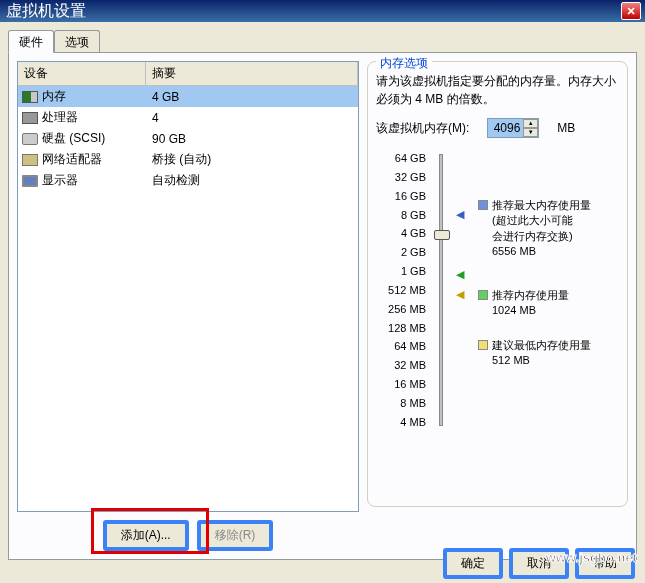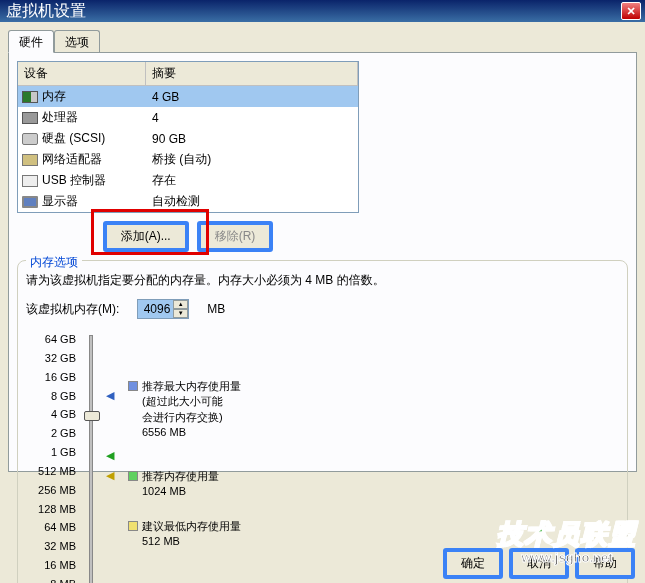--- a/index.html
+++ b/index.html
@@ -7,21 +7,21 @@
 
 .titlebar { background: linear-gradient(to bottom, #0a246a, #3a6ea5); color: #fff; height: 22px; display: flex; align-items: center; padding: 0 4px; }
 .titlebar-text { flex: 1; padding-left: 2px; font-size: 16px; }
 .titlebar-close { width: 20px; height: 18px; background: linear-gradient(to bottom, #f08080, #c00000); border: 1px solid #fff; border-radius: 2px; display: flex; align-items: center; justify-content: center; color: #fff; font-weight: bold; font-size: 11px; cursor: pointer; }
 
 .dialog-body { background: #ece9d8; padding: 8px; height: calc(100% - 22px); position: relative; }
 
 .tab-strip { display: flex; height: 22px; position: relative; z-index: 2; }
 .tab { padding: 3px 10px 2px; border: 1px solid #919b9c; background: #ece9d8; border-bottom: none; border-top-left-radius: 3px; border-top-right-radius: 3px; margin-right: 0px; position: relative; cursor: pointer; }
 .tab.active { background: #fcfcfe; z-index: 3; border-bottom: 1px solid #fcfcfe; margin-bottom: -1px; }
-.tab-panel { border: 1px solid #919b9c; background: #fcfcfe; padding: 8px; height: 420px; display: flex; gap: 8px; flex-direction: column; }
+.tab-panel { border: 1px solid #919b9c; background: #fcfcfe; padding: 8px; height: 508px; display: flex; gap: 8px; }
 
 .left-col { width: 342px; display: flex; flex-direction: column; }
 .device-list { border: 1px solid #7f9db9; background: #fff; flex: 1; }
 .device-header { display: flex; background: #ece9d8; border-bottom: 1px solid #c0c0c0; }
 .device-header .col { padding: 3px 6px; border-right: 1px solid #c0c0c0; }
 .col-device { width: 128px; }
 .col-summary { flex: 1; }
 .device-row { display: flex; padding: 2px 0; align-items: center; }
 .device-row.selected { background: #a0c8f0; }
 .device-row .icon-cell { width: 24px; display: flex; justify-content: center; }
@@ -121,27 +121,20 @@
         </div>
         <div class="device-row">
           <span class="icon-cell">
               <span class="icon-box icon-net"></span>
             </span>
           <span class="name-cell">网络适配器</span>
           <span class="summary-cell">桥接 (自动)</span>
         </div>
         <div class="device-row">
           <span class="icon-cell">
-              <span class="icon-box icon-usb"></span>
-            </span>
-          <span class="name-cell">USB 控制器</span>
-          <span class="summary-cell">存在</span>
-        </div>
-        <div class="device-row">
-          <span class="icon-cell">
               <span class="icon-box icon-display"></span>
             </span>
           <span class="name-cell">显示器</span>
           <span class="summary-cell">自动检测</span>
         </div>
       </div>
 
       <div class="left-buttons">
         <div class="red-highlight" style="left:74px; top:-12px; width:118px; height:46px;"></div>
         <button class="btn">添加(A)...</button>
@@ -226,15 +219,14 @@
 
   <div class="footer-btns">
     <button class="btn">确定</button>
     <button class="btn">取消</button>
     <button class="btn">帮助</button>
   </div>
 
 </div>
 
 <div class="watermark">
-  <div class="wm-text">技术员联盟</div>
   <div class="wm-url">www.jsgho.net</div>
 </div>
 
 </body></html>

